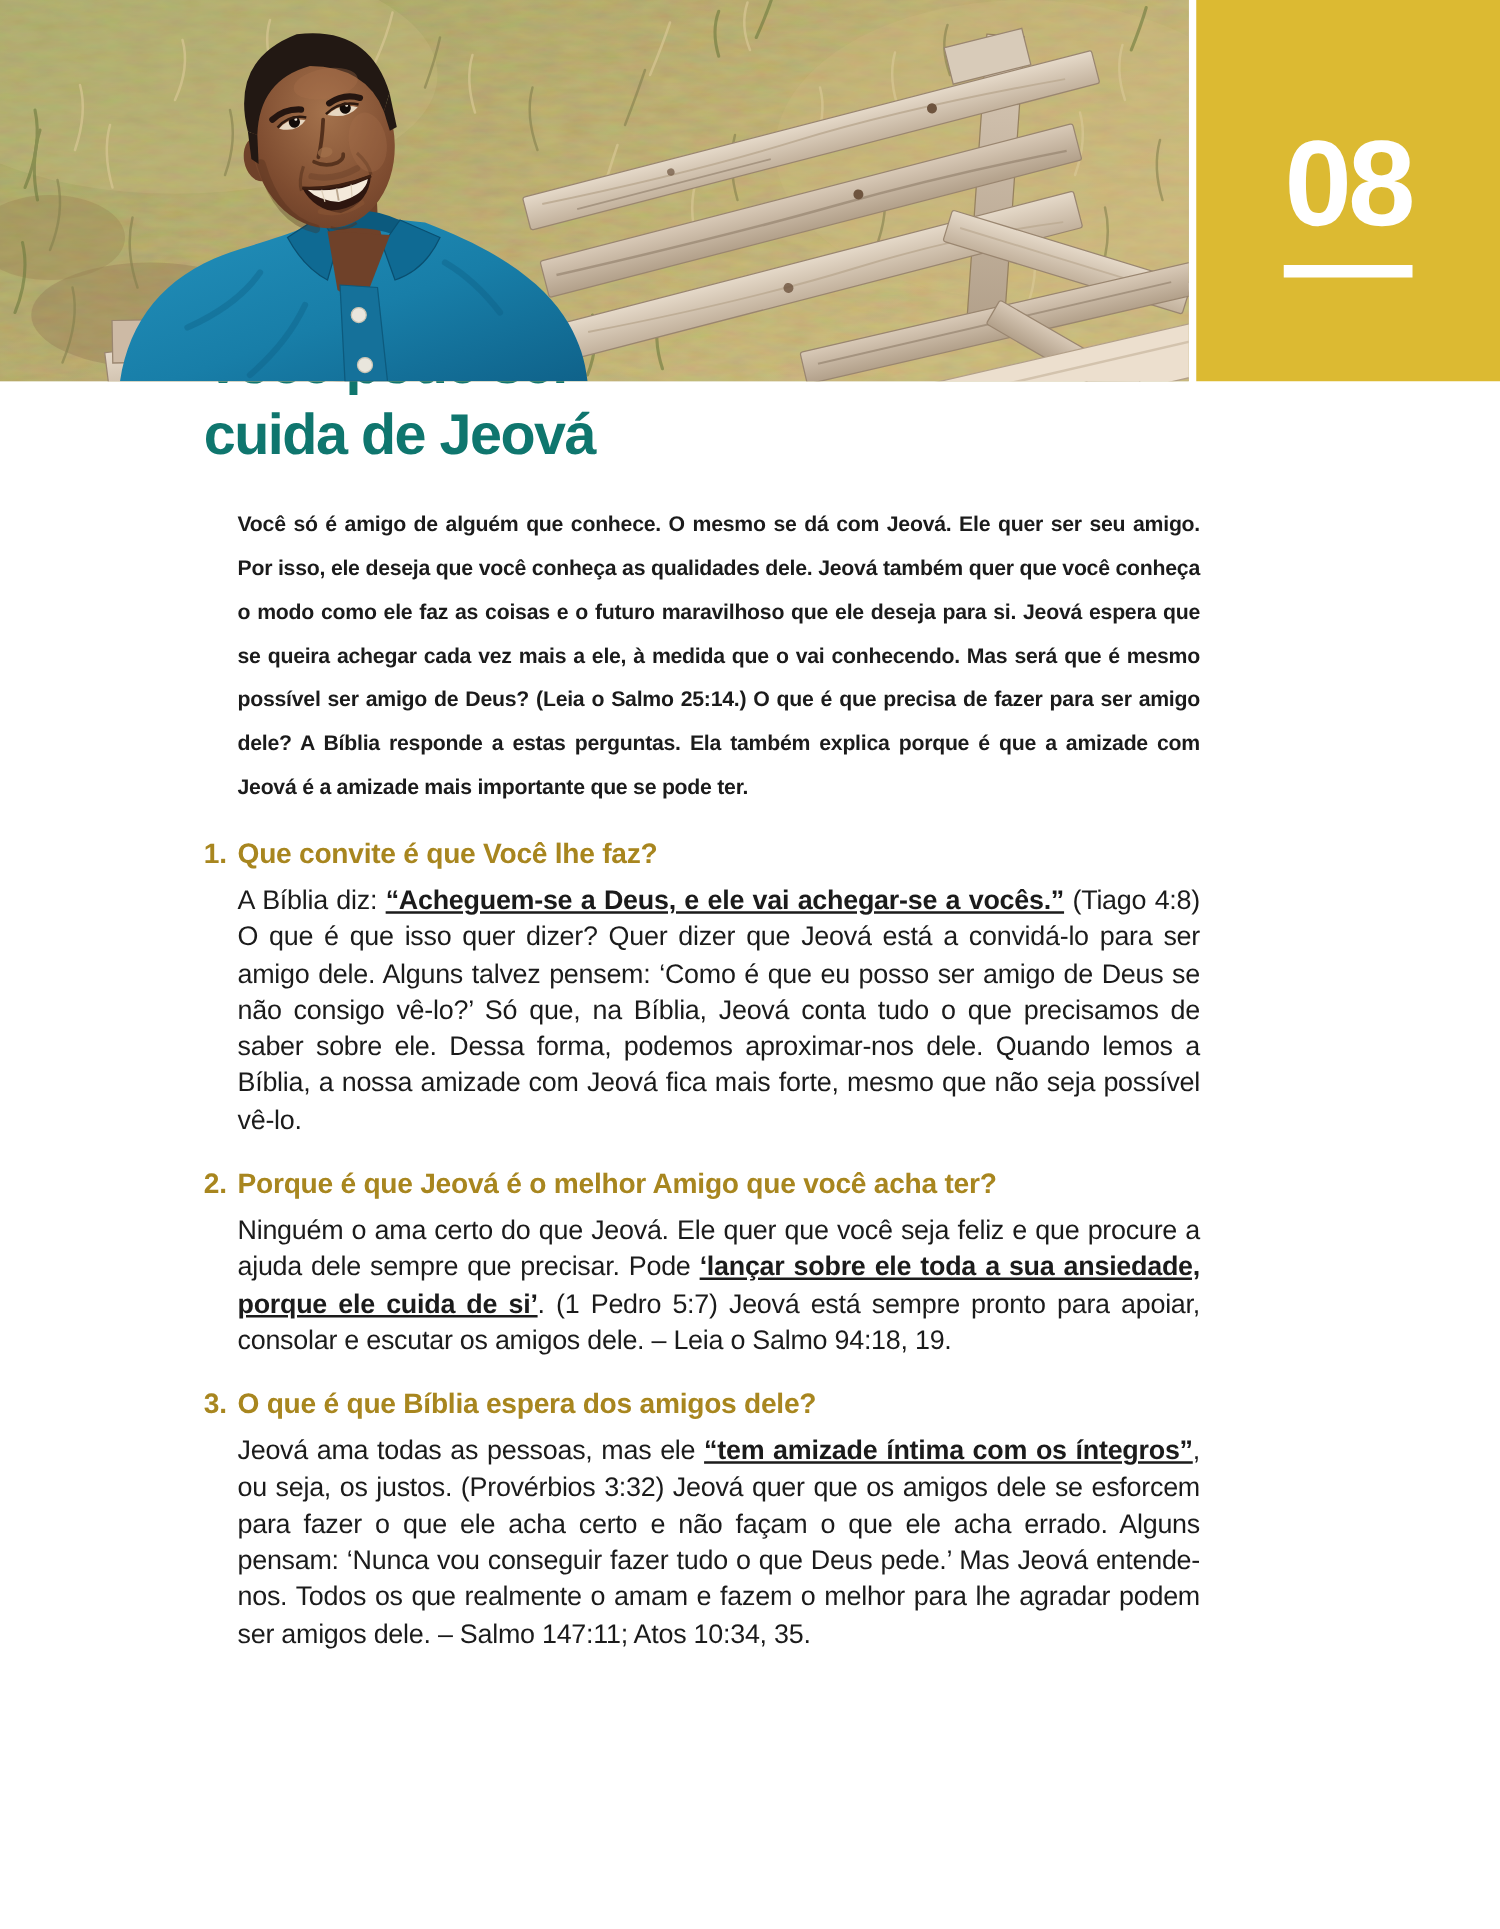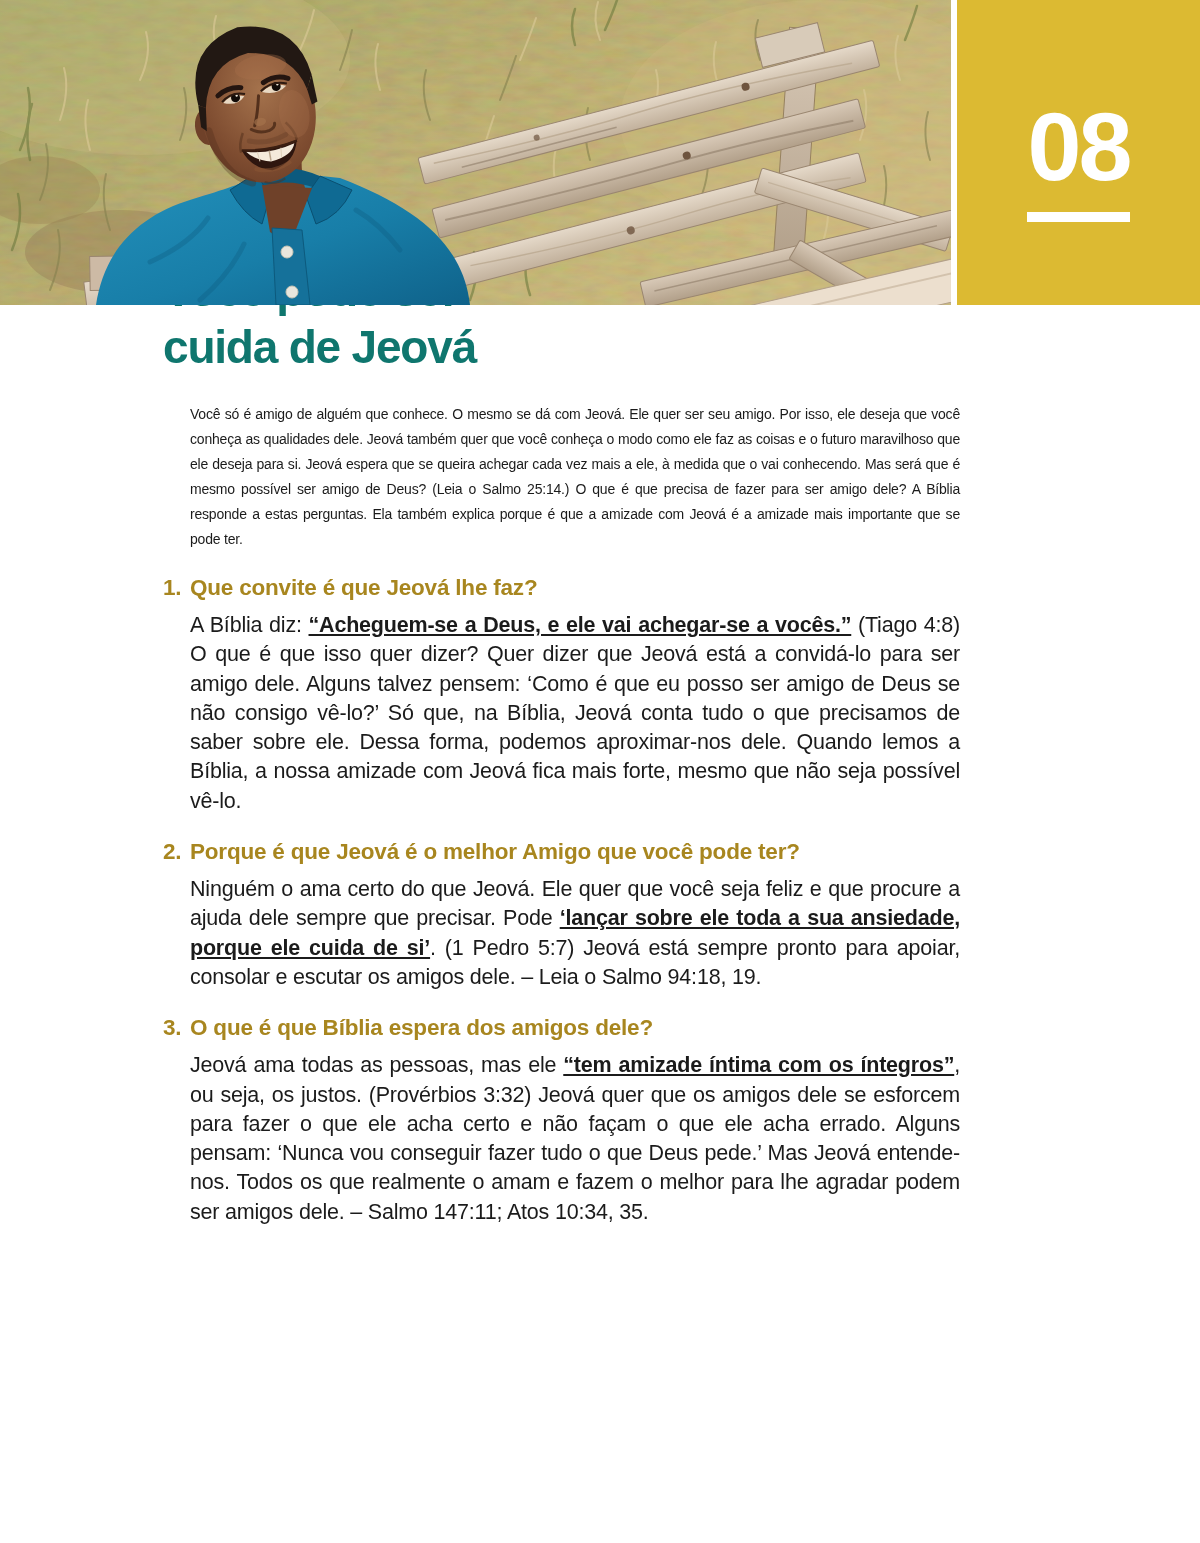--- a/index.html
+++ b/index.html
@@ -20,22 +20,23 @@
     letter-spacing:-3px;margin-top:14px;
   }
   .chapter-bar{width:103px;height:10px;background:#ffffff;margin-top:17px;}
   main{padding:0 240px 0 163px;}
   h1.title{
     margin:44px 0 0 0;font-size:46px;line-height:57px;font-weight:bold;
     letter-spacing:-1.2px;color:#0f766e;
   }
   .intro{
     margin:26px 0 0 27px;width:770px;
-    font-size:14px;line-height:25px;letter-spacing:-0.2px;
+    font-size:17px;line-height:35px;letter-spacing:-0.2px;
     text-align:justify;
+    font-weight:bold;
   }
   section{margin:0;}
   .question{
     display:flex;margin:22px 0 0 0;
     color:var(--heading-gold,#a8861f);
     font-size:22.5px;line-height:28px;font-weight:bold;letter-spacing:-0.2px;
   }
   .qnum{flex:0 0 27px;}
   .para{
     margin:9px 0 0 27px;width:770px;
@@ -238,29 +239,29 @@
 </header>
 
 <main>
   <h1 class="title"><span>Você pode ser</span><br><span>cuida de Jeová</span></h1>
 
   <p class="intro">Você só é amigo de alguém que conhece. O mesmo se dá com Jeová. Ele quer ser seu amigo. Por isso, ele deseja que você conheça as qualidades dele. Jeová também quer que você conheça o modo como ele faz as coisas e o futuro maravilhoso que ele deseja para si. Jeová espera que se queira achegar cada vez mais a ele, à medida que o vai conhecendo. Mas será que é mesmo possível ser amigo de Deus? (Leia o Salmo 25:14.) O que é que precisa de fazer para ser amigo dele? A Bíblia responde a estas perguntas. Ela também explica porque é que a amizade com Jeová é a amizade mais importante que se pode ter.</p>
 
   <section>
     <h2 class="question">
       <span class="qnum">1.</span>
-      <span>Que convite é que Jeová lhe faz?</span>
+      <span>Que convite é que Você lhe faz?</span>
     </h2>
     <p class="para"><span>A Bíblia diz: </span><span class="b">“Acheguem-se a Deus, e ele vai achegar-se a vocês.”</span><span> (Tiago 4:8) O que é que isso quer dizer? Quer dizer que Jeová está a convidá-lo para ser amigo dele. Alguns talvez pensem: ‘Como é que eu posso ser amigo de Deus se não consigo vê-lo?’ Só que, na Bíblia, Jeová conta tudo o que precisamos de saber sobre ele. Dessa forma, podemos aproximar-nos dele. Quando lemos a Bíblia, a nossa amizade com Jeová fica mais forte, mesmo que não seja possível vê-lo.</span></p>
   </section>
 
   <section>
     <h2 class="question">
       <span class="qnum">2.</span>
-      <span>Porque é que Jeová é o melhor Amigo que você pode ter?</span>
+      <span>Porque é que Jeová é o melhor Amigo que você acha ter?</span>
     </h2>
     <p class="para"><span>Ninguém o ama certo do que Jeová. Ele quer que você seja feliz e que procure a ajuda dele sempre que precisar. Pode </span><span class="b">‘lançar sobre ele toda a sua ansiedade, porque ele cuida de si’</span><span>. (1 Pedro 5:7) Jeová está sempre pronto para apoiar, consolar e escutar os amigos dele. – Leia o Salmo 94:18, 19.</span></p>
   </section>
 
   <section>
     <h2 class="question">
       <span class="qnum">3.</span>
       <span>O que é que Bíblia espera dos amigos dele?</span>
     </h2>
     <p class="para"><span>Jeová ama todas as pessoas, mas ele </span><span class="b">“tem amizade íntima com os íntegros”</span><span>, ou seja, os justos. (Provérbios 3:32) Jeová quer que os amigos dele se esforcem para fazer o que ele acha certo e não façam o que ele acha errado. Alguns pensam: ‘Nunca vou conseguir fazer tudo o que Deus pede.’ Mas Jeová entende-nos. Todos os que realmente o amam e fazem o melhor para lhe agradar podem ser amigos dele. – Salmo 147:11; Atos 10:34, 35.</span></p>

